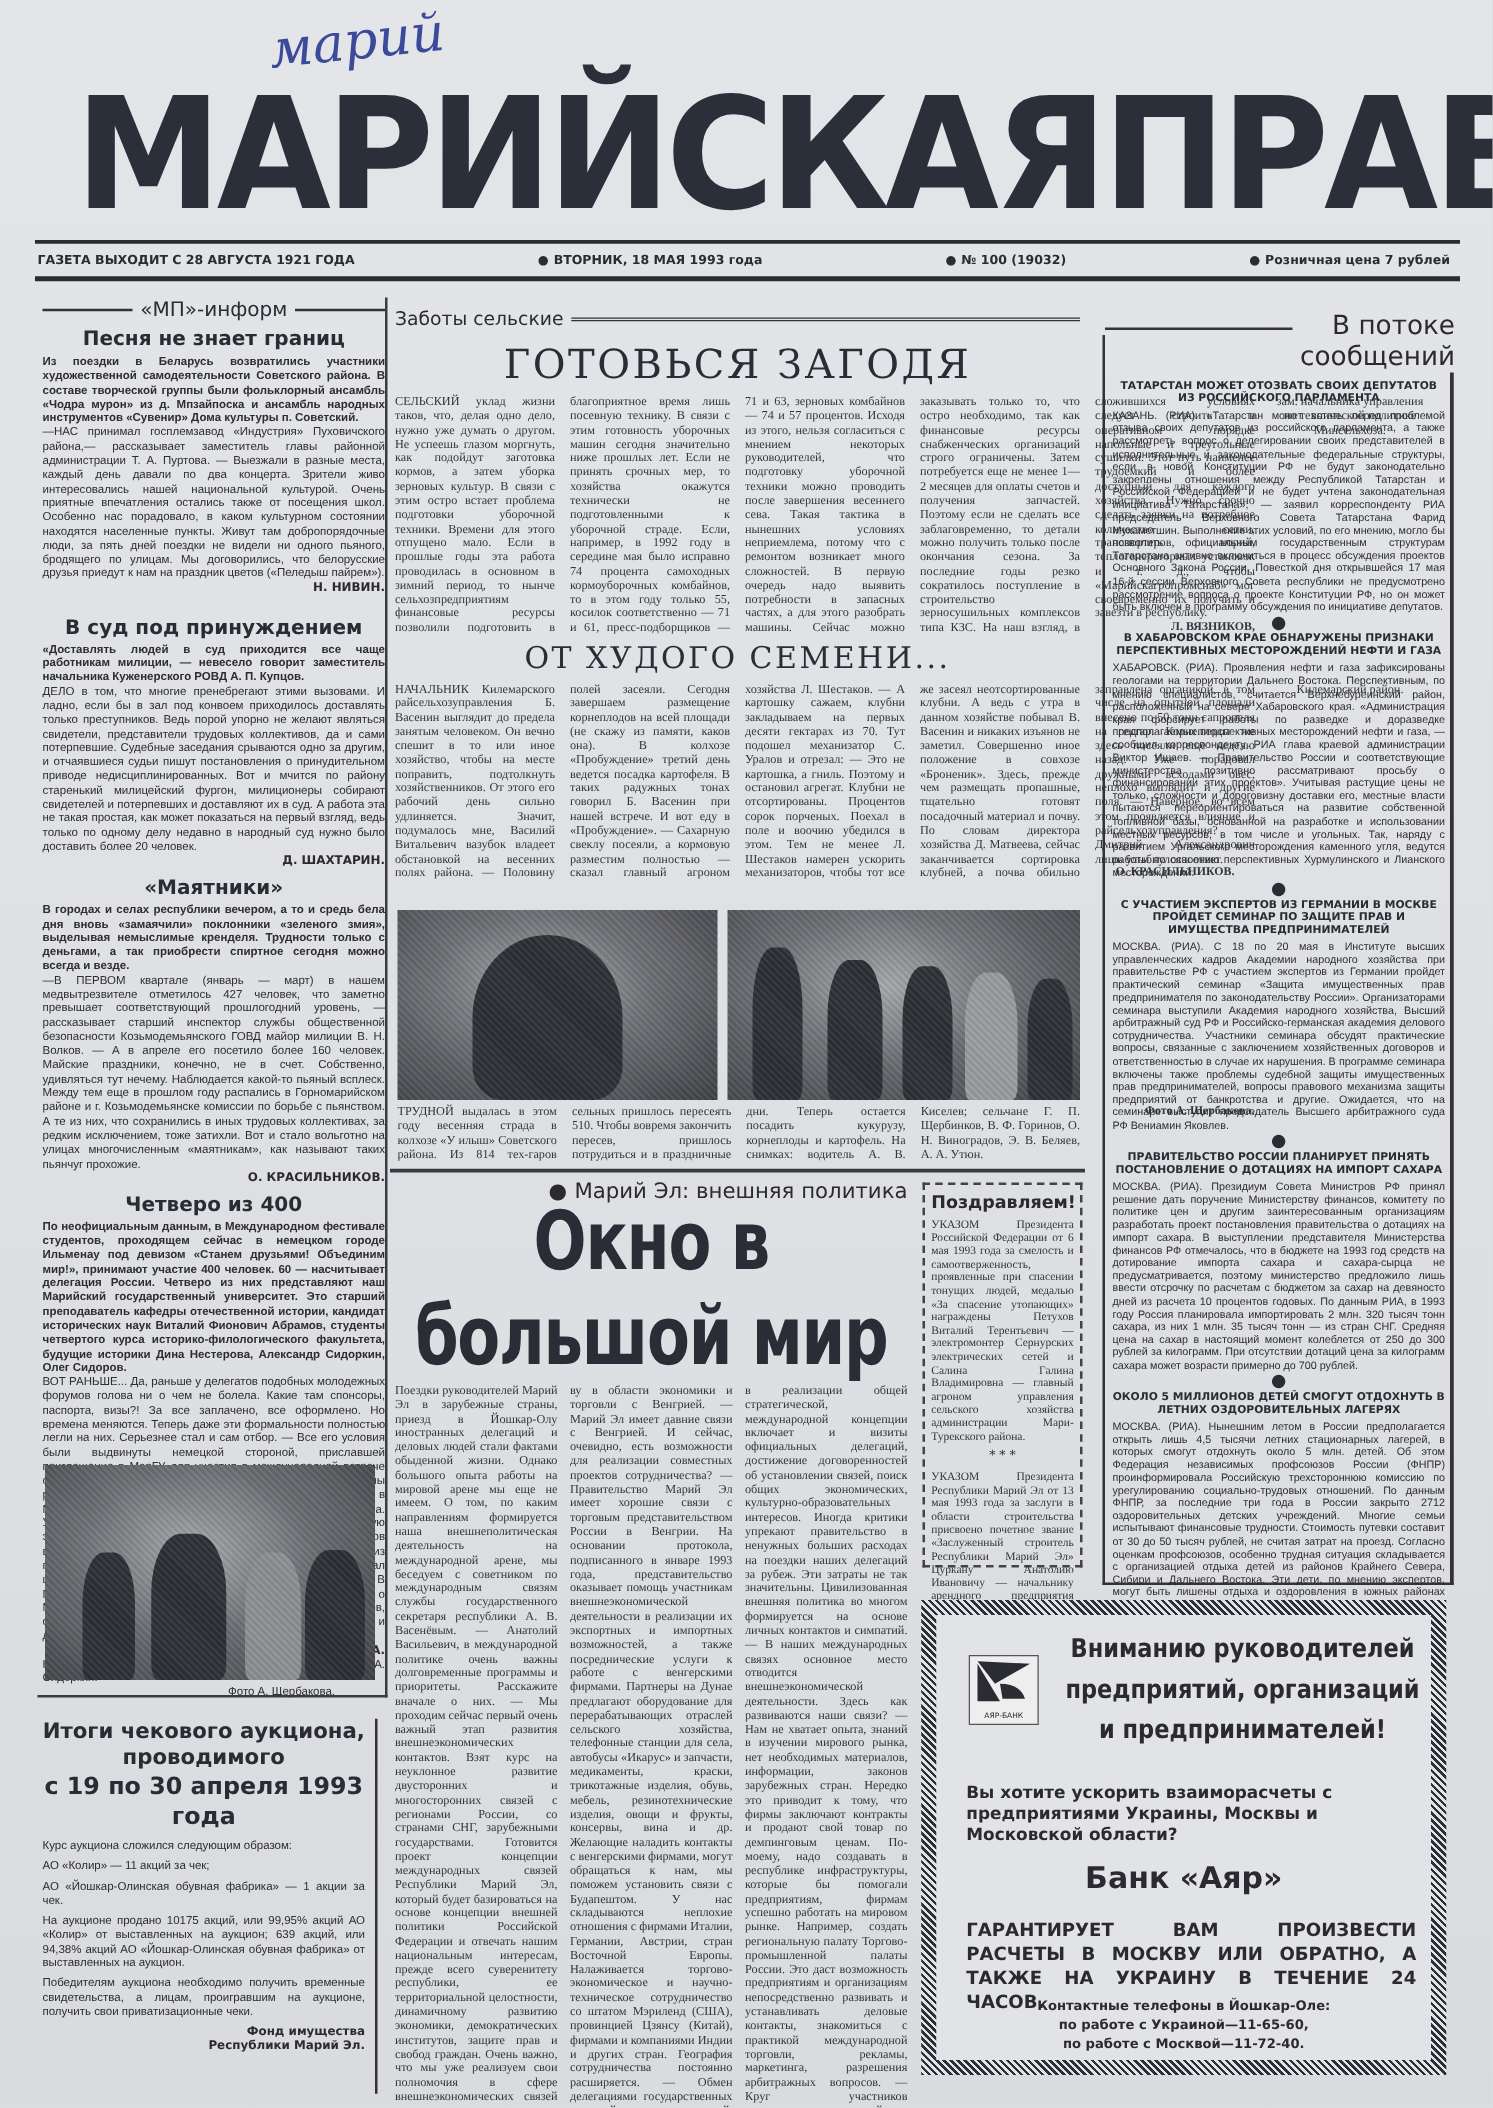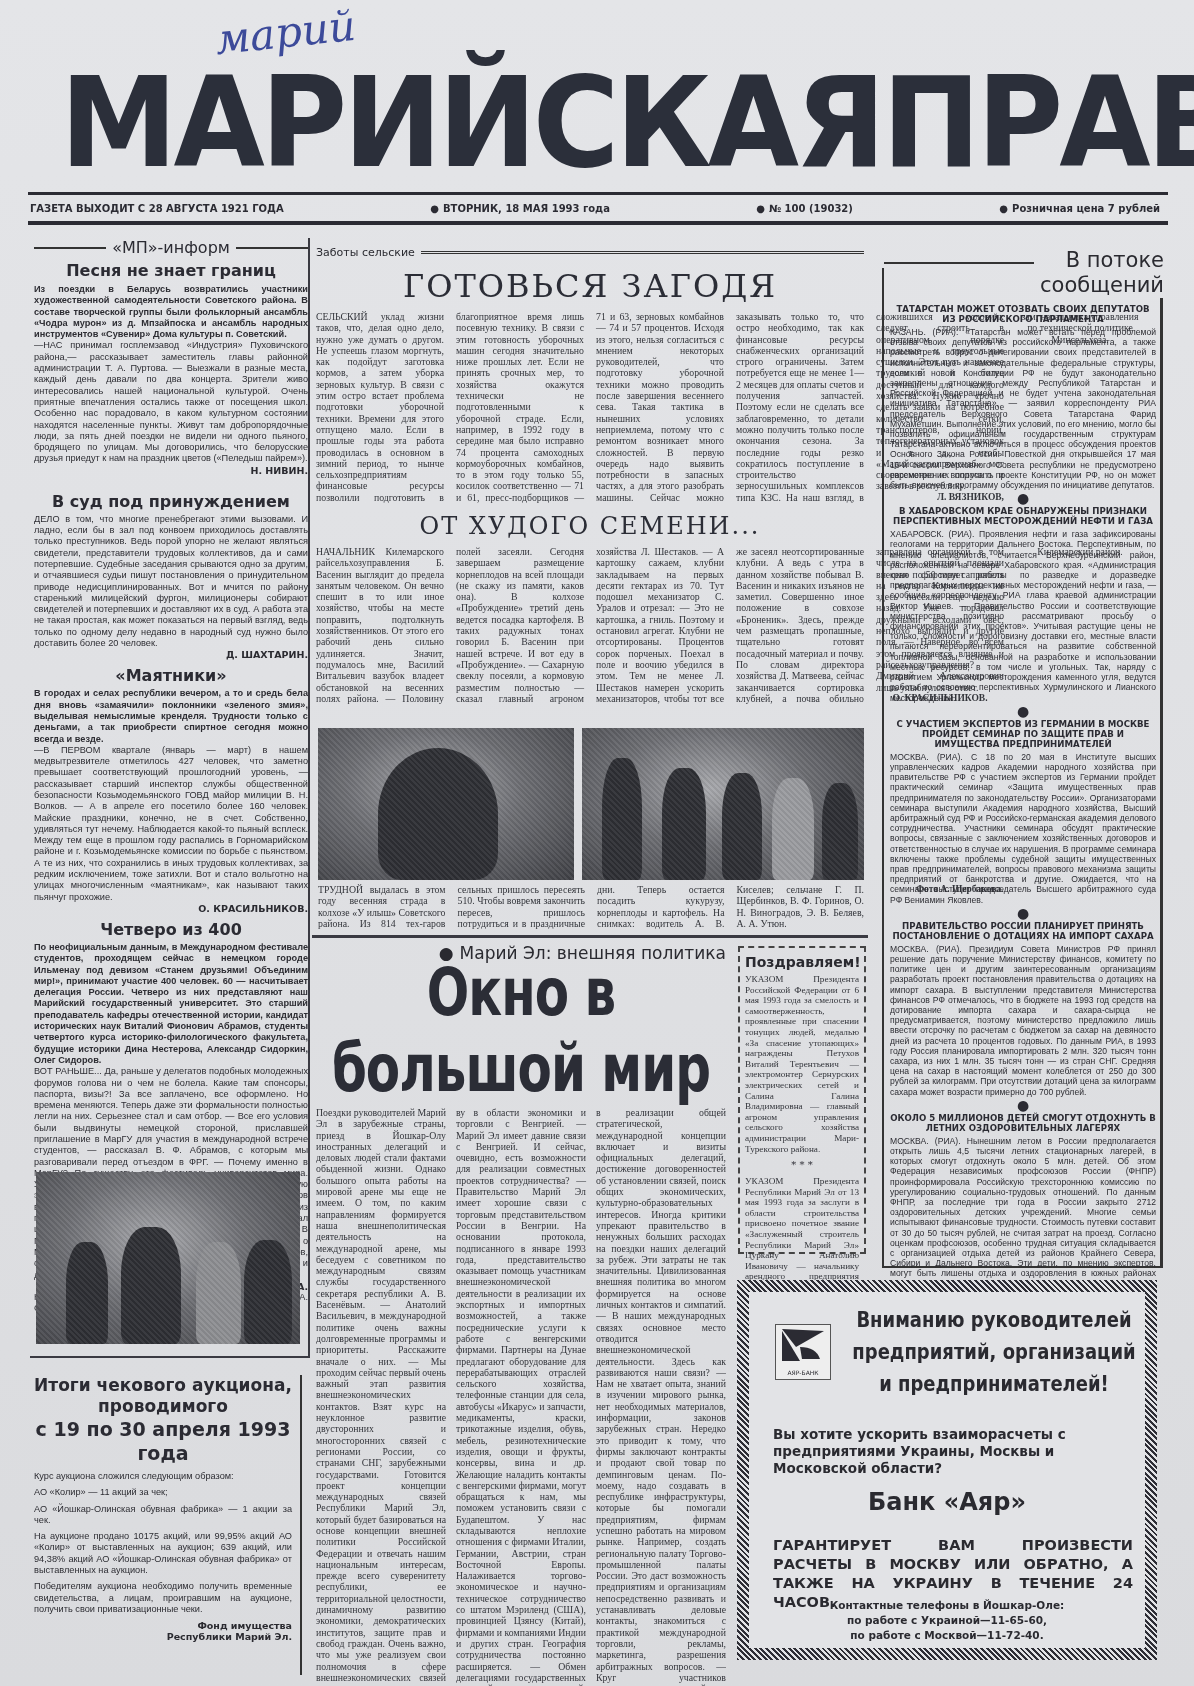--- a/index.html
+++ b/index.html
@@ -60,20 +60,21 @@
 
     <div>
       <div class="hdr" style="font-size:16px;margin:4px 0 4px;">Песня не знает границ</div>
       <div class="txt" style="font-weight:bold;">Из поездки в Беларусь возвратились участники художественной самодеятельности Советского района. В составе творческой группы были фольклорный ансамбль «Чодра мурон» из д. Мпзайпоска и ансамбль народных инструментов «Сувенир» Дома культуры п. Советский.</div>
       <div class="txt">—НАС принимал госплемзавод «Индустрия» Пуховичского района,— рассказывает заместитель главы районной администрации Т. А. Пуртова. — Выезжали в разные места, каждый день давали по два концерта. Зрители живо интересовались нашей национальной культурой. Очень приятные впечатления остались также от посещения школ. Особенно нас порадовало, в каком культурном состоянии находятся населенные пункты. Живут там добропорядочные люди, за пять дней поездки не видели ни одного пьяного, бродящего по улицам. Мы договорились, что белорусские друзья приедут к нам на праздник цветов («Пеледыш пайрем»).</div>
       <div class="sign">Н. НИВИН.</div>
     </div>
 
     <div style="margin-top:6px;">
       <div class="hdr" style="font-size:16px;margin-bottom:3px;margin-top:16px;">В суд под принуждением</div>
+      <div class="txt" style="font-weight:bold;">«Доставлять людей в суд приходится все чаще работникам милиции, — невесело говорит заместитель начальника Куженерского РОВД А. П. Купцов.</div>
       <div class="txt">ДЕЛО в том, что многие пренебрегают этими вызовами. И ладно, если бы в зал под конвоем приходилось доставлять только преступников. Ведь порой упорно не желают являться свидетели, представители трудовых коллективов, да и сами потерпевшие. Судебные заседания срываются одно за другим, и отчаявшиеся судьи пишут постановления о принудительном приводе недисциплинированных. Вот и мчится по району старенький милицейский фургон, милиционеры собирают свидетелей и потерпевших и доставляют их в суд. А работа эта не такая простая, как может показаться на первый взгляд, ведь только по одному делу недавно в народный суд нужно было доставить более 20 человек.</div>
       <div class="sign">Д. ШАХТАРИН.</div>
     </div>
 
     <div style="margin-top:6px;">
       <div class="hdr" style="font-size:16px;margin-bottom:3px;">«Маятники»</div>
       <div class="txt" style="font-weight:bold;">В городах и селах республики вечером, а то и средь бела дня вновь «замаячили» поклонники «зеленого змия», выделывая немыслимые кренделя. Трудности только с деньгами, а так приобрести спиртное сегодня можно всегда и везде.</div>
       <div class="txt">—В ПЕРВОМ квартале (январь — март) в нашем медвытрезвителе отметилось 427 человек, что заметно превышает соответствующий прошлогодний уровень, — рассказывает старший инспектор службы общественной безопасности Козьмодемьянского ГОВД майор милиции В. Н. Волков. — А в апреле его посетило более 160 человек. Майские праздники, конечно, не в счет. Собственно, удивляться тут нечему. Наблюдается какой-то пьяный всплеск. Между тем еще в прошлом году распались в Горномарийском районе и г. Козьмодемьянске комиссии по борьбе с пьянством. А те из них, что сохранились в иных трудовых коллективах, за редким исключением, тоже затихли. Вот и стало вольготно на улицах многочисленным «маятникам», как называют таких пьянчуг прохожие.</div>
       <div class="sign">О. КРАСИЛЬНИКОВ.</div>
     </div>
@@ -106,21 +107,21 @@
     <div class="txt" style="margin-bottom:5px;">АО «Колир» — 11 акций за чек;</div>
     <div class="txt" style="margin-bottom:5px;">АО «Йошкар-Олинская обувная фабрика» — 1 акции за чек.</div>
     <div class="txt" style="margin-bottom:5px;">На аукционе продано 10175 акций, или 99,95% акций АО «Колир» от выставленных на аукцион; 639 акций, или 94,38% акций АО «Йошкар-Олинская обувная фабрика» от выставленных на аукцион.</div>
     <div class="txt" style="margin-bottom:5px;">Победителям аукциона необходимо получить временные свидетельства, а лицам, проигравшим на аукционе, получить свои приватизационные чеки.</div>
     <div class="sign">Фонд имущества</div>
     <div class="sign">Республики Марий Эл.</div>
   </div>
 
   <div class="col" style="left:316px;top:246px;width:548px;">
     <div style="display:flex;align-items:center;gap:6px;">
-      <span style="font-family:'DejaVu Sans',sans-serif;font-size:11px;">Заботы сельские</span>
+      <span style="font-family:'DejaVu Sans',sans-serif;font-size:15px;">Заботы сельские</span>
       <div style="flex:1;height:3px;border-top:1px solid #333;border-bottom:1px solid #333;"></div>
     </div>
     <div class="headline-serif" style="font-size:32px;margin:8px 0 6px;">ГОТОВЬСЯ ЗАГОДЯ</div>
     <div class="serif-txt" style="column-count:4;column-gap:12px;height:196px;">
       <span>СЕЛЬСКИЙ уклад жизни таков, что, делая одно дело, нужно уже думать о другом. Не успеешь глазом моргнуть, как подойдут заготовка кормов, а затем уборка зерновых культур. В связи с этим остро встает проблема подготовки уборочной техники. Времени для этого отпущено мало. Если в прошлые годы эта работа проводилась в основном в зимний период, то нынче сельхозпредприятиям финансовые ресурсы позволили подготовить в благоприятное время лишь посевную технику. В связи с этим готовность уборочных машин сегодня значительно ниже прошлых лет. Если не принять срочных мер, то хозяйства окажутся технически не подготовленными к уборочной страде. Если, например, в 1992 году в середине мая было исправно 74 процента самоходных кормоуборочных комбайнов, то в этом году только 55, косилок соответственно — 71 и 61, пресс-подборщиков — 71 и 63, зерновых комбайнов — 74 и 57 процентов. Исходя из этого, нельзя согласиться с мнением некоторых руководителей, что подготовку уборочной техники можно проводить после завершения весеннего сева. Такая тактика в нынешних условиях неприемлема, потому что с ремонтом возникает много сложностей. В первую очередь надо выявить потребности в запасных частях, а для этого разобрать машины. Сейчас можно заказывать только то, что остро необходимо, так как финансовые ресурсы снабженческих организаций строго ограничены. Затем потребуется еще не менее 1—2 месяцев для оплаты счетов и получения запчастей. Поэтому если не сделать все заблаговременно, то детали можно получить только после окончания сезона. За последние годы резко сократилось поступление в строительство зерносушильных комплексов типа КЗС. На наш взгляд, в сложившихся условиях следует строить в оперативном порядке напольные и треугольные сушилки. Этот путь наименее трудоемкий и более доступный для каждого хозяйства. Нужно срочно сделать заявки на потребное количество сетки, транспортеров, норий, теплогенераторных установок и т. д., чтобы «Марийскагропромснаб» мог своевременно их получить и завезти в республику.</span>
       <div class="sign" style="font-family:'Liberation Serif',serif;">Л. ВЯЗНИКОВ,</div>
       <div style="text-align:center;">зам. начальника управления по технической политике Минсельхоза.</div>
     </div>
   </div>
 

